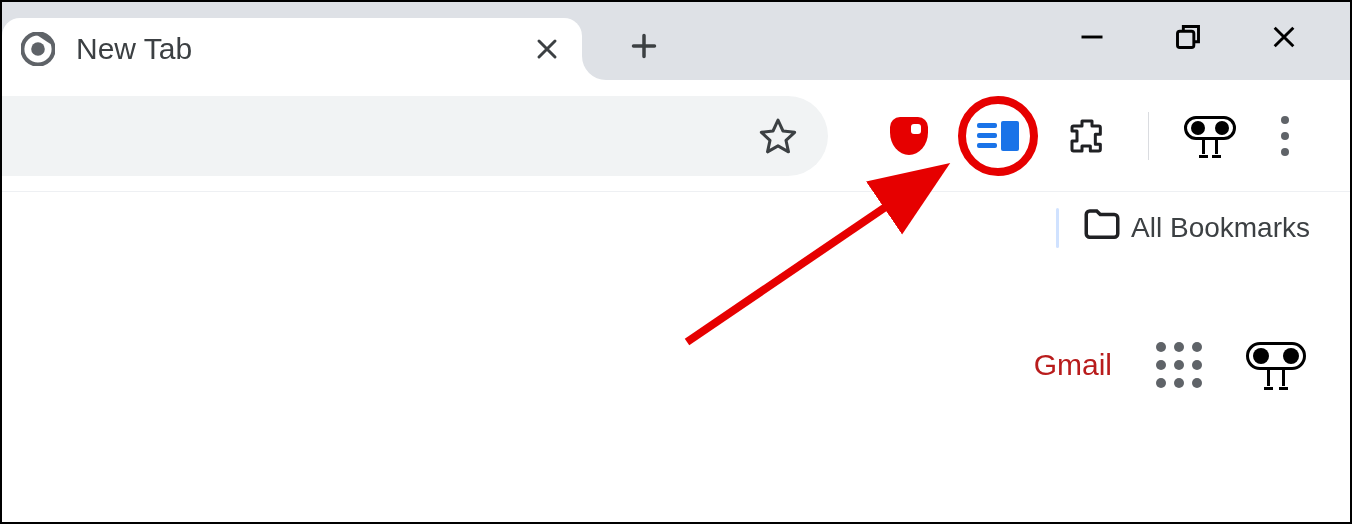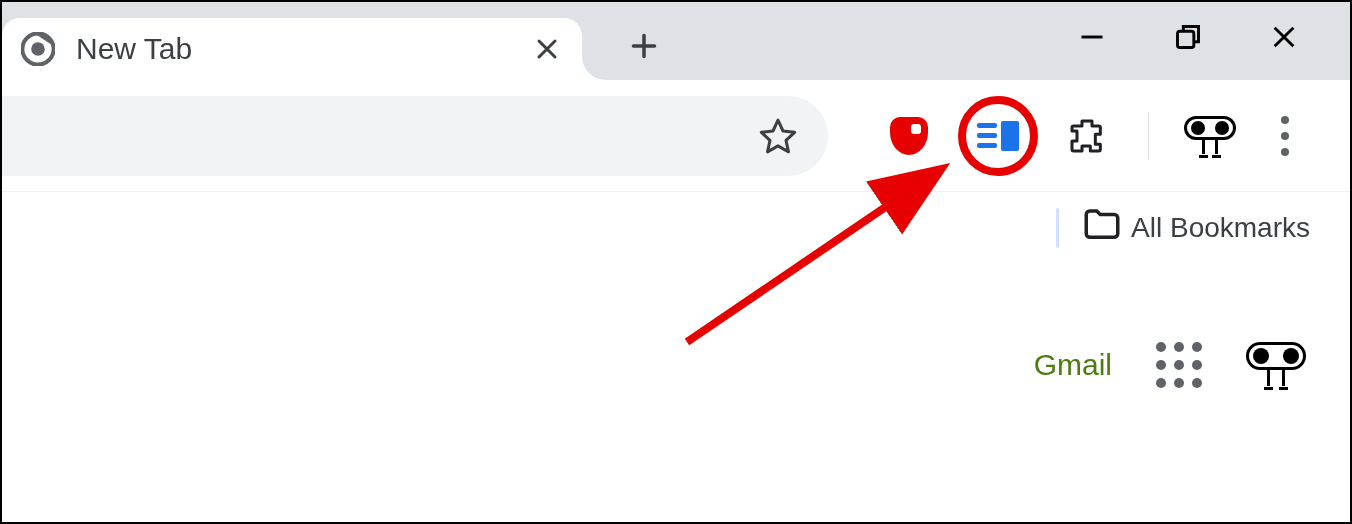--- a/index.html
+++ b/index.html
@@ -201,21 +201,21 @@
 
   
   .ntp-links {
     position:absolute;
     right: 44px;
     top: 340px;
     display:flex; align-items:center;
     gap: 44px;
     font-size: 30px; color:#3c4043;
   }
-  .ntp-links a { color:#4d7c0f; text-decoration:none; cursor:pointer;}
+  .ntp-links a { color:#b91c1c; text-decoration:none; cursor:pointer;}
   .apps-grid {
     display:grid; grid-template-columns:repeat(3,10px);
     grid-auto-rows:10px; gap:8px; cursor:pointer;
   }
   .apps-grid span{ width:10px; height:10px; background:#5f6368; border-radius:50%;}
   .avatar-robot .robot-ic{ width:60px; height:46px; }
   .avatar-robot .robot-ic .eyes{ width:60px; height:28px; border-radius:16px;}
   .avatar-robot .robot-ic .eyes::before,
   .avatar-robot .robot-ic .eyes::after{ width:16px; height:16px; top:3px;}
   .avatar-robot .robot-ic .legs{ top:28px; gap:12px;}

